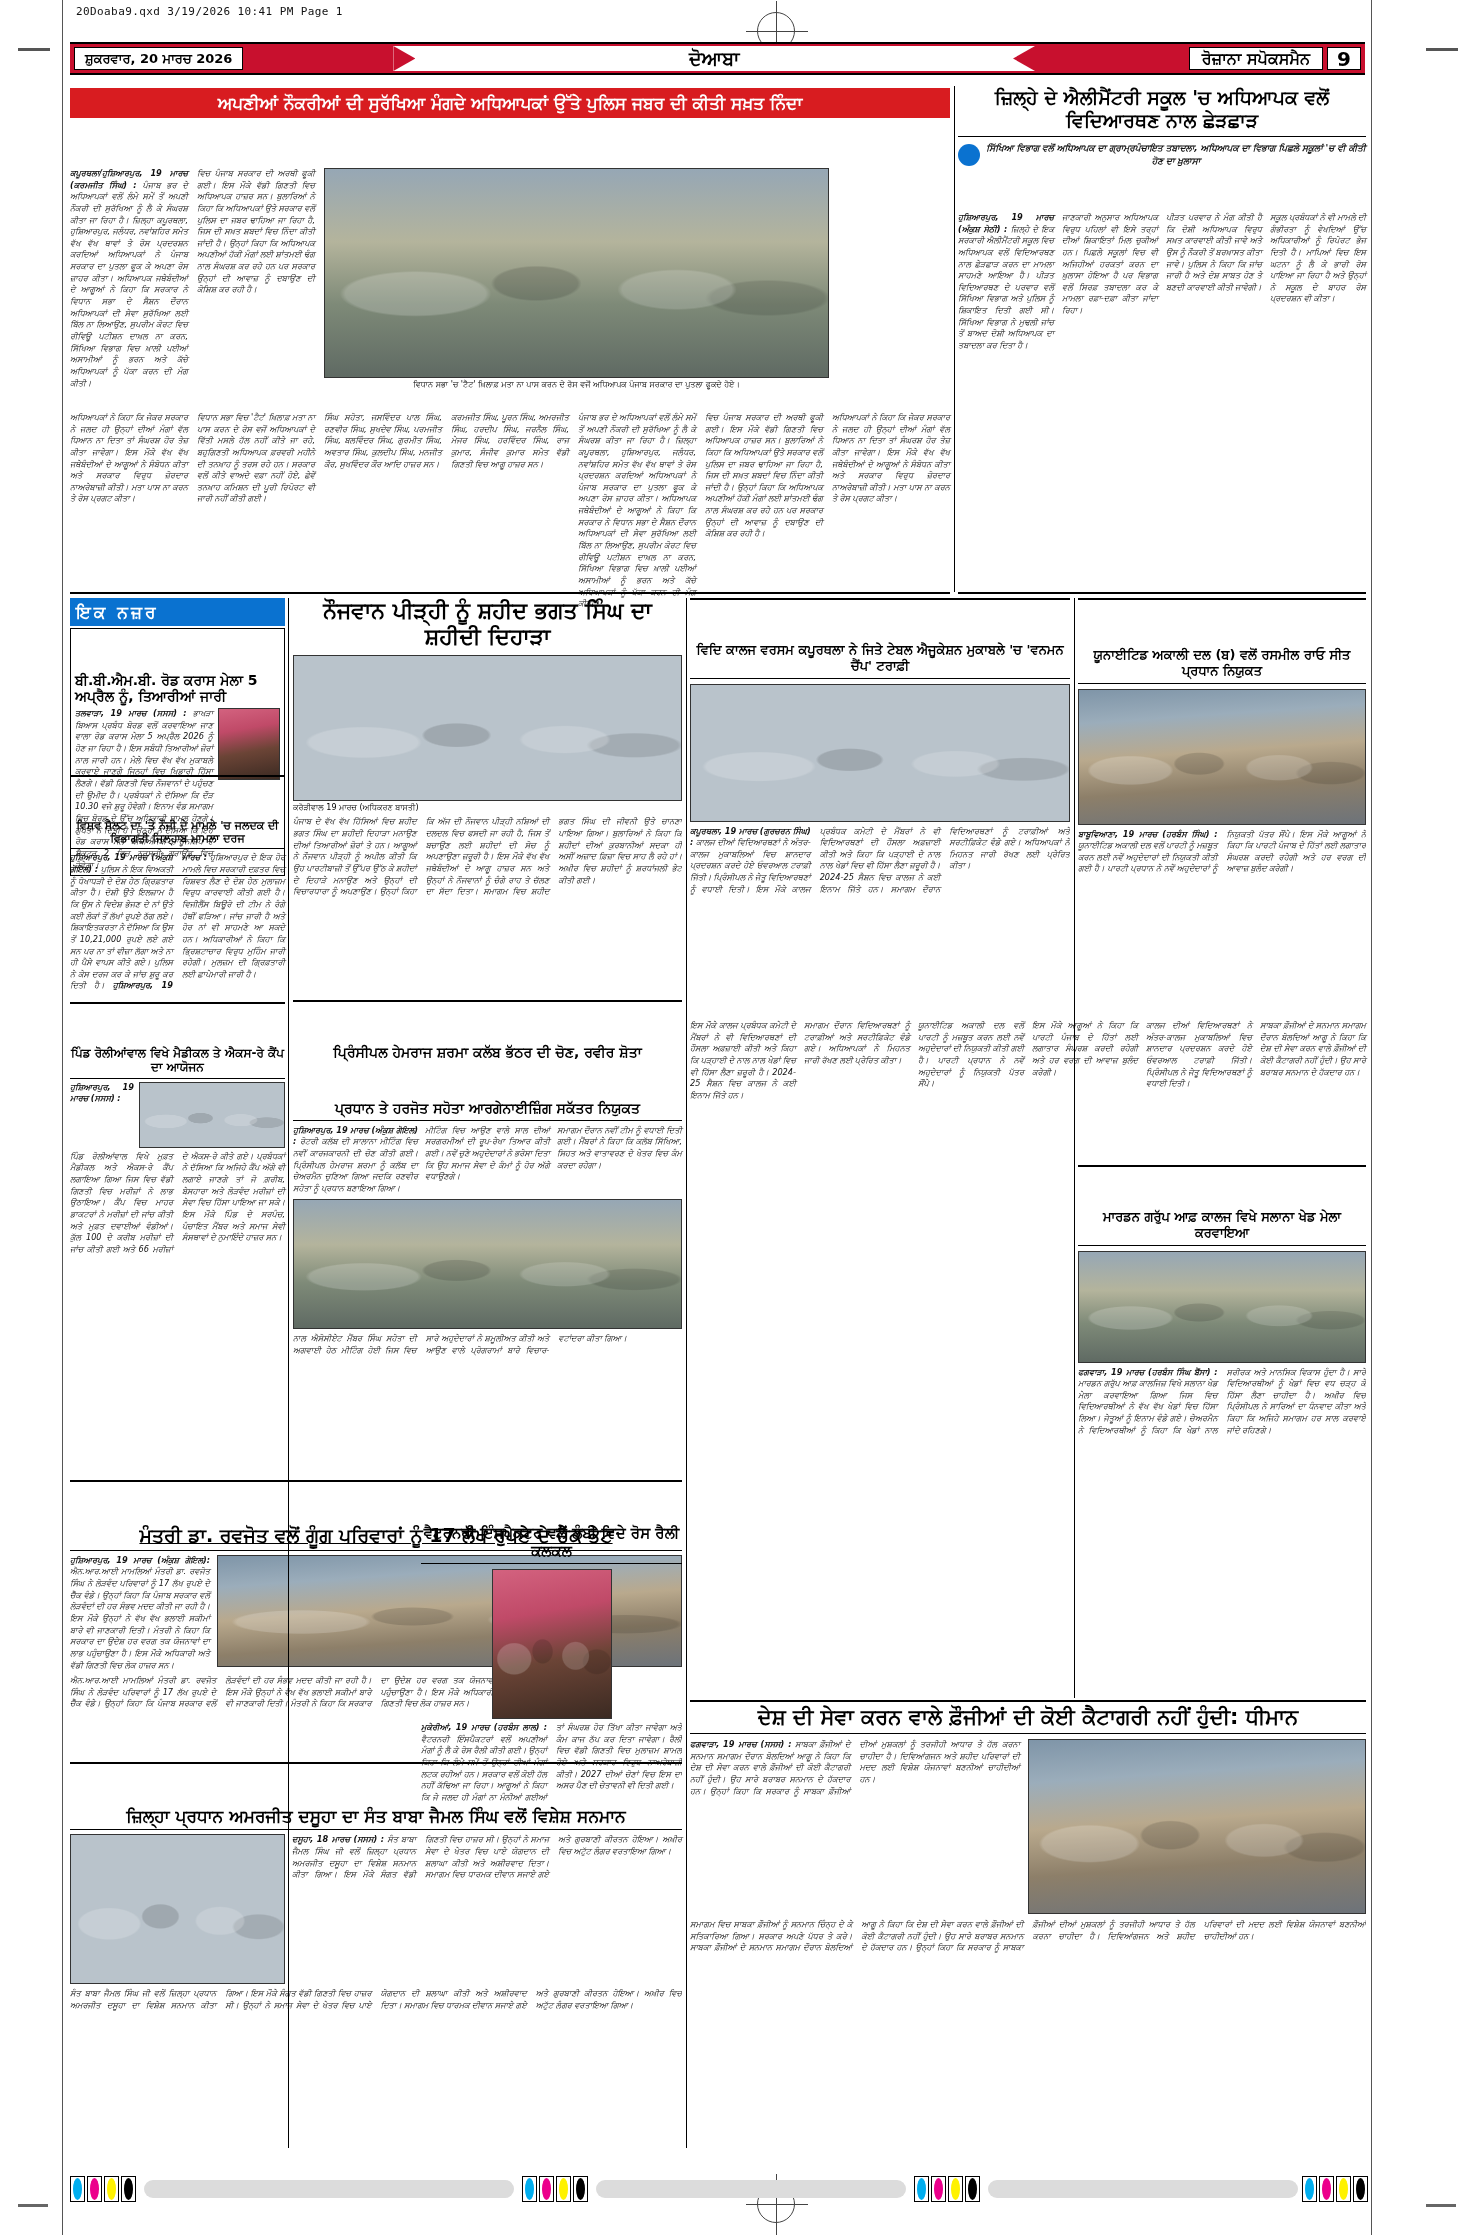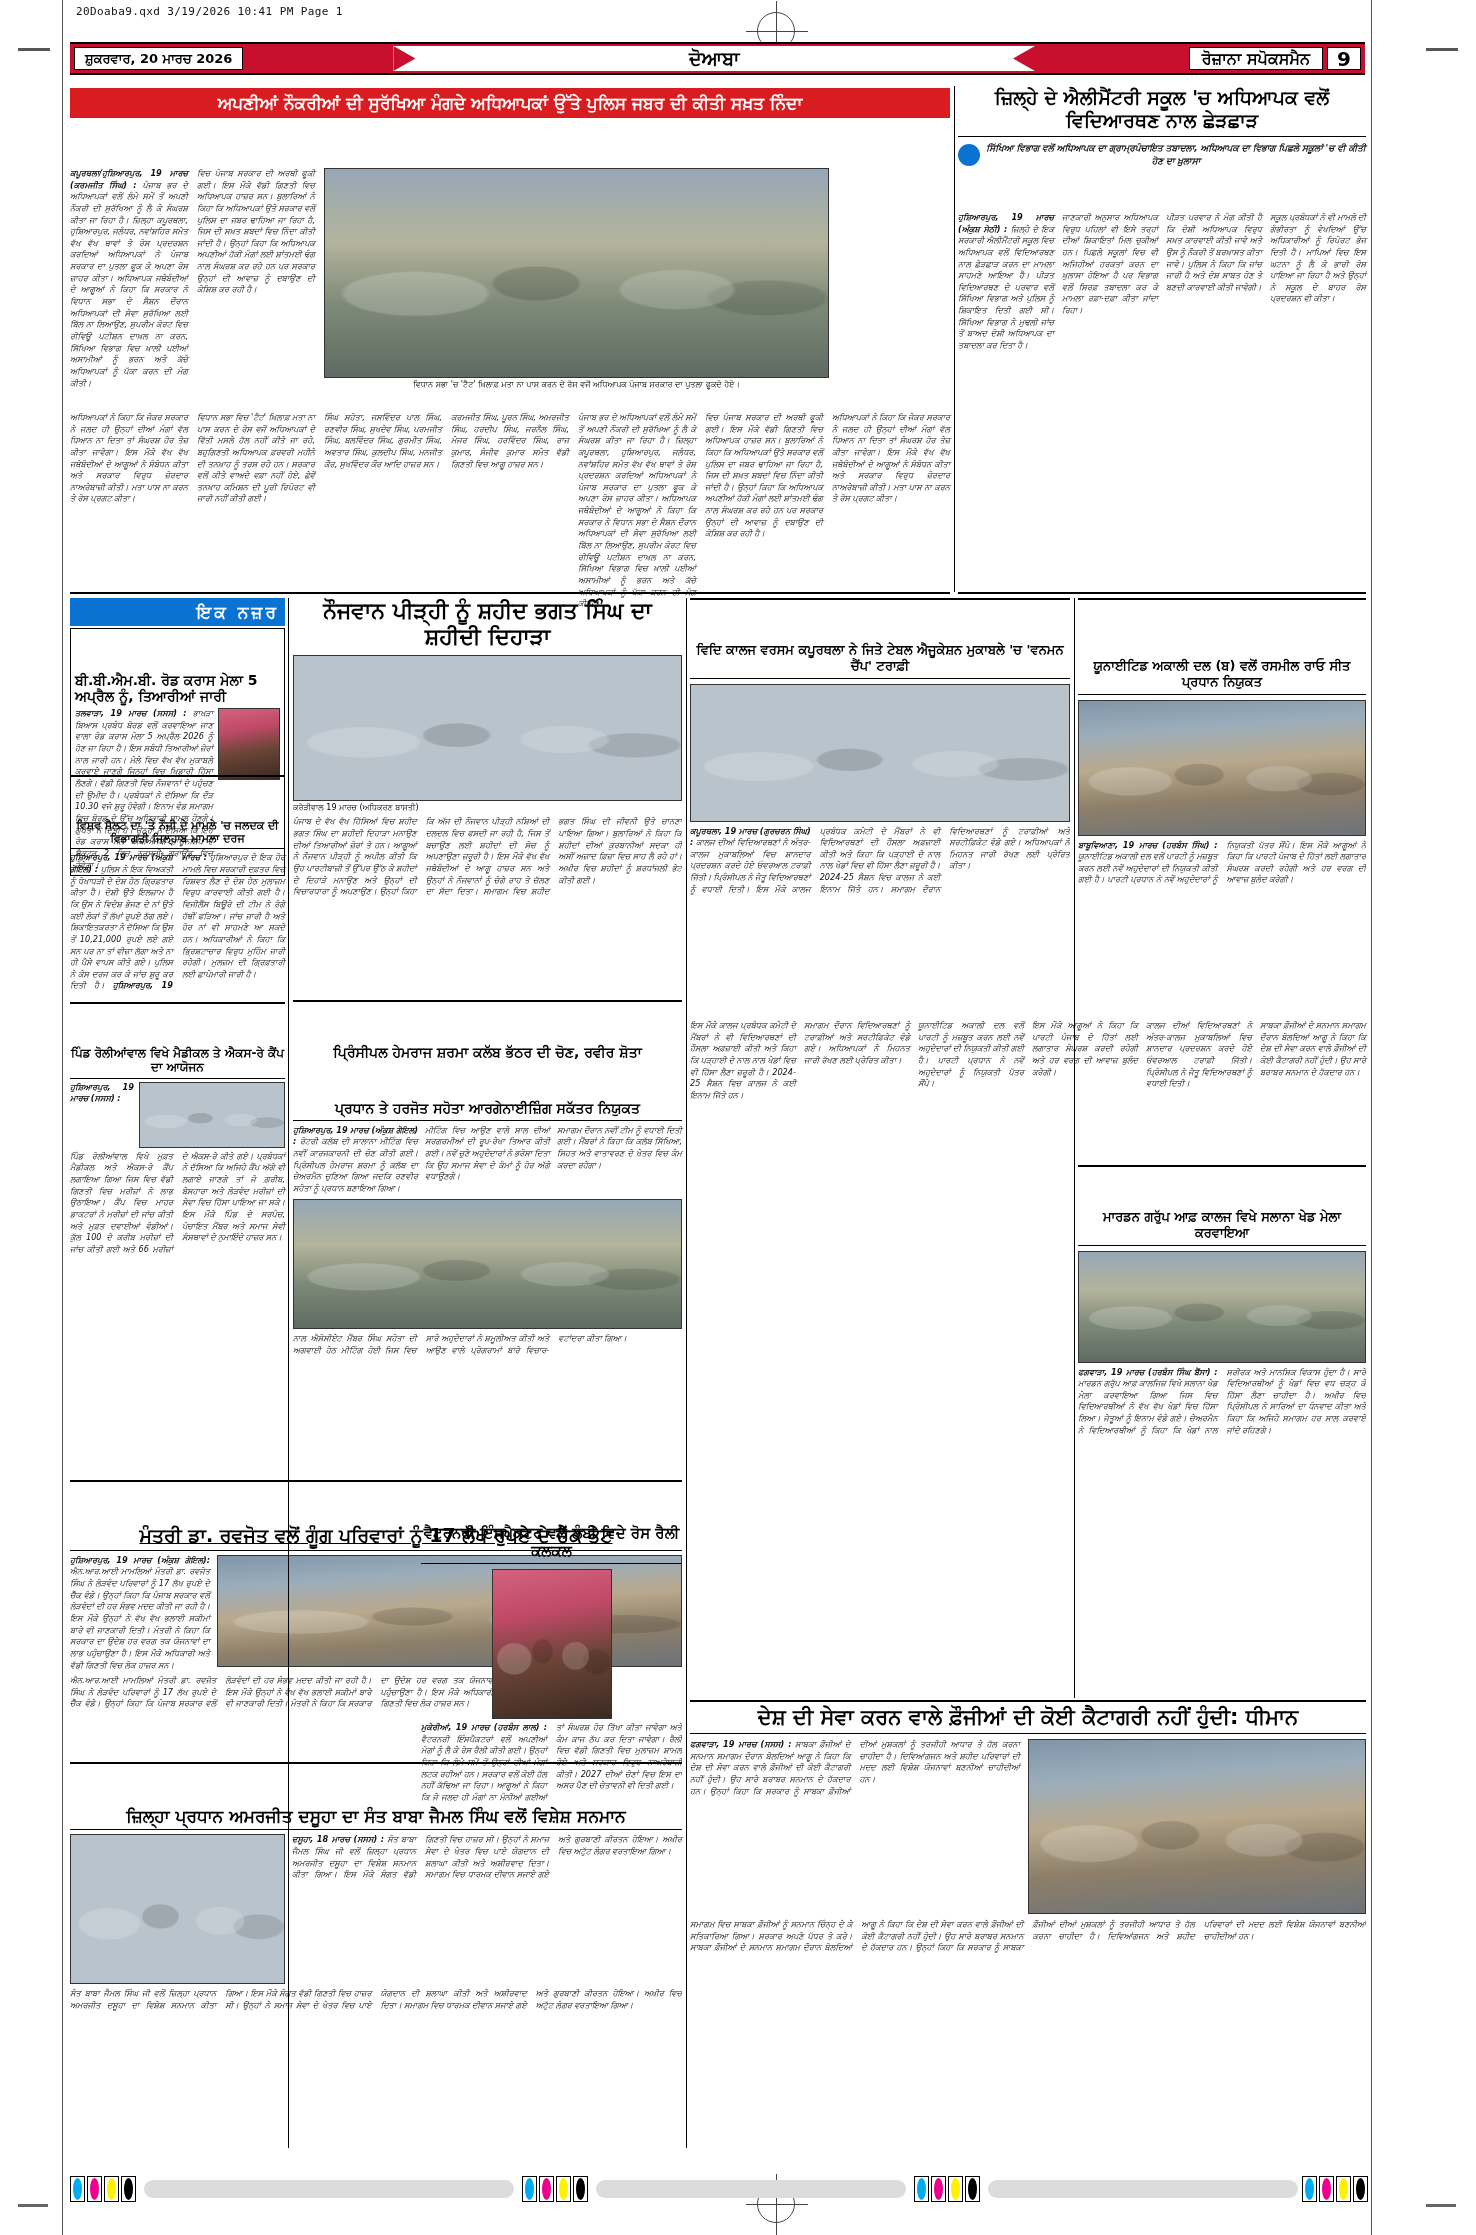--- a/index.html
+++ b/index.html
@@ -77,21 +77,21 @@
     letter-spacing:-.2px;
   }
   .hl2{ font-size:19px; font-weight:bold; line-height:1.15; }
   .hl3{ font-size:15px; font-weight:bold; line-height:1.2;margin-top:39px; }
   .redbar{
     background:#d81c20; color:#fff; font-weight:bold; font-size:17px;
     text-align:center; padding:5px 6px; line-height:1.2;
   }
   .bluebar{
     background:#0a72d0; color:#fff; font-weight:bold; font-size:17px;
-    text-align:right; padding:4px 6px; letter-spacing:3px;
+    text-align:left; padding:4px 6px; letter-spacing:3px;
   }
 
   .body-col{
     font-size:8.2px; line-height:1.42; text-align:justify; color:#111;
     word-spacing:-0.3px; hyphens:auto;font-style:italic;
   }
   .dateline{ font-weight:bold; }
 
   .cols2{ column-count:2; column-gap:9px; }
   .cols3{ column-count:3; column-gap:9px; }
@@ -331,21 +331,21 @@
       <div class="ph-inner"></div>
     </div>
   <div class="cols3 body-col" style="margin-top:4px;height:250px;overflow:hidden;">
     <span class="dateline">ਕਪੂਰਥਲਾ, 19 ਮਾਰਚ (ਗੁਰਚਰਨ ਸਿੰਘ) :</span>
     <span>ਕਾਲਜ ਦੀਆਂ ਵਿਦਿਆਰਥਣਾਂ ਨੇ ਅੰਤਰ-ਕਾਲਜ ਮੁਕਾਬਲਿਆਂ ਵਿਚ ਸ਼ਾਨਦਾਰ ਪ੍ਰਦਰਸ਼ਨ ਕਰਦੇ ਹੋਏ ਓਵਰਆਲ ਟਰਾਫ਼ੀ ਜਿੱਤੀ। ਪ੍ਰਿੰਸੀਪਲ ਨੇ ਜੇਤੂ ਵਿਦਿਆਰਥਣਾਂ ਨੂੰ ਵਧਾਈ ਦਿਤੀ।</span>
     <span>ਇਸ ਮੌਕੇ ਕਾਲਜ ਪ੍ਰਬੰਧਕ ਕਮੇਟੀ ਦੇ ਮੈਂਬਰਾਂ ਨੇ ਵੀ ਵਿਦਿਆਰਥਣਾਂ ਦੀ ਹੌਸਲਾ ਅਫ਼ਜ਼ਾਈ ਕੀਤੀ ਅਤੇ ਕਿਹਾ ਕਿ ਪੜ੍ਹਾਈ ਦੇ ਨਾਲ ਨਾਲ ਖੇਡਾਂ ਵਿਚ ਵੀ ਹਿੱਸਾ ਲੈਣਾ ਜ਼ਰੂਰੀ ਹੈ। 2024-25 ਸੈਸ਼ਨ ਵਿਚ ਕਾਲਜ ਨੇ ਕਈ ਇਨਾਮ ਜਿੱਤੇ ਹਨ।</span>
     <span>ਸਮਾਗਮ ਦੌਰਾਨ ਵਿਦਿਆਰਥਣਾਂ ਨੂੰ ਟਰਾਫ਼ੀਆਂ ਅਤੇ ਸਰਟੀਫ਼ਿਕੇਟ ਵੰਡੇ ਗਏ। ਅਧਿਆਪਕਾਂ ਨੇ ਮਿਹਨਤ ਜਾਰੀ ਰੱਖਣ ਲਈ ਪ੍ਰੇਰਿਤ ਕੀਤਾ।</span>
   </div>
 </div>
 
-<div style="position:absolute;left:1078px;top:598px;width:288px;border-top:2px solid #000;padding-top:19px;">
+<div style="position:absolute;left:1078px;top:598px;width:288px;border-top:2px solid #000;padding-top:8px;">
   <div class="hl3" style="font-size:13px;text-align:center;line-height:1.25;border-bottom:1px solid #000;padding-bottom:3px;">ਯੂਨਾਈਟਿਡ ਅਕਾਲੀ ਦਲ (ਬ) ਵਲੋਂ ਰਸਮੀਲ ਰਾਓ ਸੀਤ ਪ੍ਰਧਾਨ ਨਿਯੁਕਤ</div>
   <div class="photo people" style="width:100%;height:136px;margin-top:5px;">
       <div class="ph-inner"></div>
     </div>
   <div class="cols2 body-col" style="margin-top:4px;height:250px;overflow:hidden;">
     <span class="dateline">ਬਾਬੂਵਿਆਣਾ, 19 ਮਾਰਚ (ਹਰਬੰਸ ਸਿੰਘ) :</span>
     <span>ਯੂਨਾਈਟਿਡ ਅਕਾਲੀ ਦਲ ਵਲੋਂ ਪਾਰਟੀ ਨੂੰ ਮਜ਼ਬੂਤ ਕਰਨ ਲਈ ਨਵੇਂ ਅਹੁਦੇਦਾਰਾਂ ਦੀ ਨਿਯੁਕਤੀ ਕੀਤੀ ਗਈ ਹੈ। ਪਾਰਟੀ ਪ੍ਰਧਾਨ ਨੇ ਨਵੇਂ ਅਹੁਦੇਦਾਰਾਂ ਨੂੰ ਨਿਯੁਕਤੀ ਪੱਤਰ ਸੌਂਪੇ।</span>
     <span>ਇਸ ਮੌਕੇ ਆਗੂਆਂ ਨੇ ਕਿਹਾ ਕਿ ਪਾਰਟੀ ਪੰਜਾਬ ਦੇ ਹਿੱਤਾਂ ਲਈ ਲਗਾਤਾਰ ਸੰਘਰਸ਼ ਕਰਦੀ ਰਹੇਗੀ ਅਤੇ ਹਰ ਵਰਗ ਦੀ ਆਵਾਜ਼ ਬੁਲੰਦ ਕਰੇਗੀ।</span>
   </div>
 </div>

